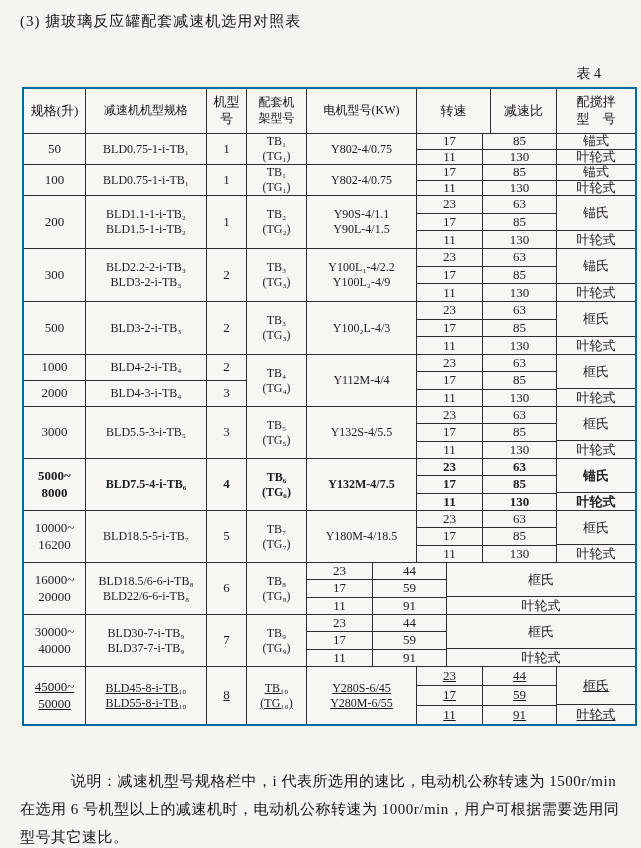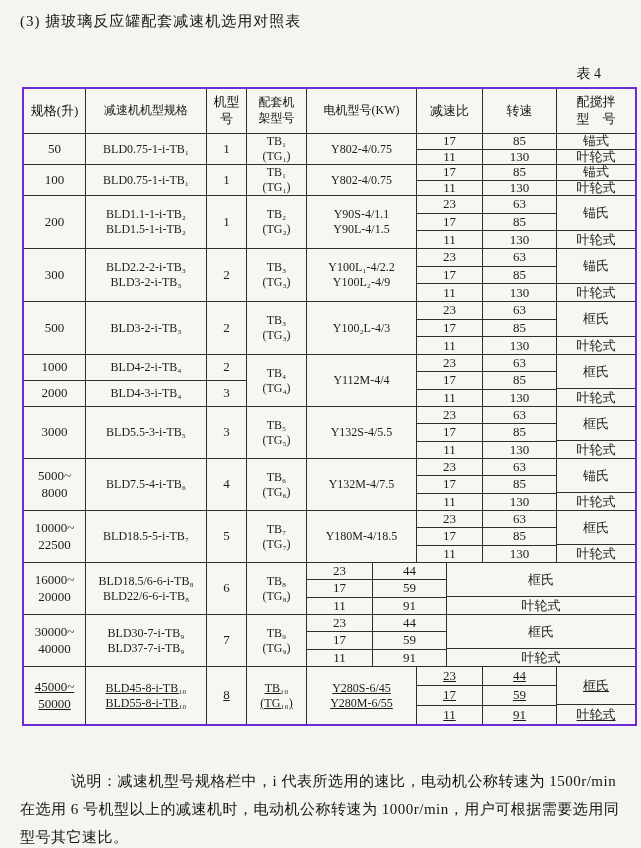--- a/index.html
+++ b/index.html
@@ -19,21 +19,21 @@
   }
   .table-label{
     text-align:right;
     margin:34px 40px 4px 0;
     font-size:14px;
     color:#161616;
   }
   .gear-table{
     margin-left:22px;
     width:615px;
-    border:2px solid #6d28d9;
+    border:2px solid #0369a1;
     background:#f7f6f3;
     box-sizing:border-box;
   }
   .section{
     display:flex;
     border-bottom:1px solid #2e2e2e;
     box-sizing:border-box;
   }
   .section:last-child{border-bottom:none;}
   .col{
@@ -108,28 +108,28 @@
       <div class="cell">
         <div class="ln">配套机</div>
         <div class="ln">架型号</div>
       </div>
     </div>
     <div class="col c5">
       <div class="cell">
         <div class="ln">电机型号(KW)</div>
       </div>
     </div>
+    <div class="col c7">
+      <div class="cell">
+        <div class="ln">转速</div>
+      </div>
+    </div>
     <div class="col c6">
       <div class="cell">
         <div class="ln">减速比</div>
-      </div>
-    </div>
-    <div class="col c7">
-      <div class="cell">
-        <div class="ln">转速</div>
       </div>
     </div>
     <div class="col c8">
       <div class="cell">
         <div class="ln">配搅拌</div>
         <div class="ln">型　号</div>
       </div>
     </div>
   </div>
   <div>
@@ -429,21 +429,21 @@
         <div class="col c7">
           <div class="cell divb">63</div>
           <div class="cell divb">85</div>
           <div class="cell">130</div>
         </div>
         <div class="col c8">
           <div class="cell divb" style="flex: 2 1 0%;">框氏</div>
           <div class="cell" style="flex: 1 1 0%;">叶轮式</div>
         </div>
       </div>
-      <div class="section-row section" style="height: 52px;">
+      <div class="section-row section" style="height: 52px; font-weight: bold;">
         <div class="col c1">
           <div class="cell">
             <div class="ln">5000~</div>
             <div class="ln">8000</div>
           </div>
         </div>
         <div class="col c2">
           <div class="cell">
             <div class="ln">BLD7.5-4-i-TB₆</div>
           </div>
@@ -476,21 +476,21 @@
         </div>
         <div class="col c8">
           <div class="cell divb" style="flex: 2 1 0%;">锚氏</div>
           <div class="cell" style="flex: 1 1 0%;">叶轮式</div>
         </div>
       </div>
       <div class="section-row section" style="height: 52px;">
         <div class="col c1">
           <div class="cell">
             <div class="ln">10000~</div>
-            <div class="ln">22500</div>
+            <div class="ln">16200</div>
           </div>
         </div>
         <div class="col c2">
           <div class="cell">
             <div class="ln">BLD18.5-5-i-TB₇</div>
           </div>
         </div>
         <div class="col c3">
           <div class="cell">
             <div class="ln">5</div>

